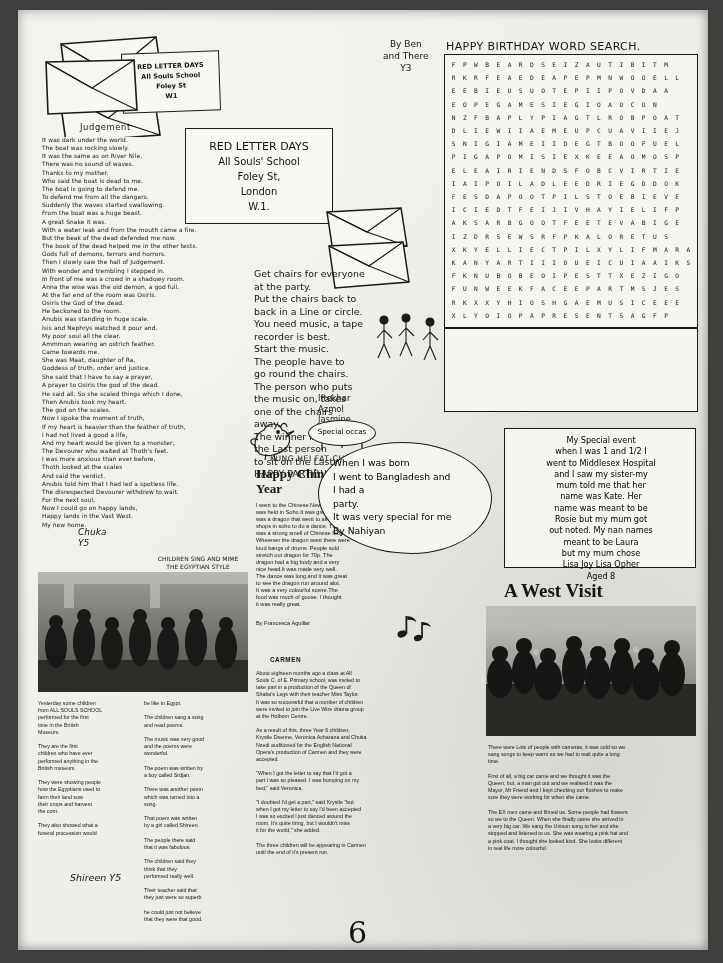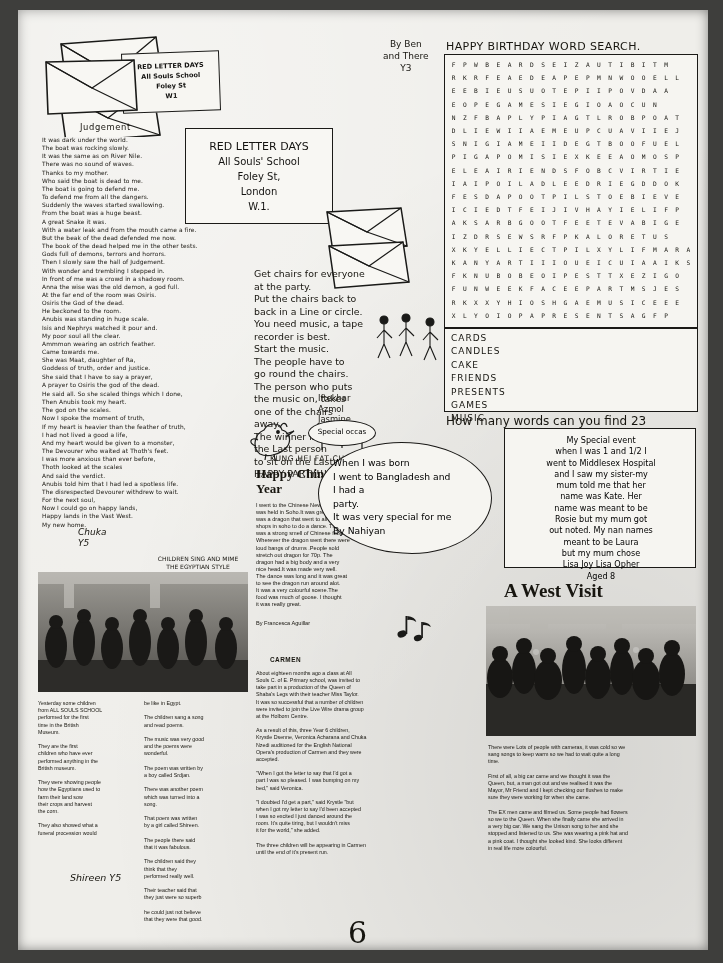--- a/index.html
+++ b/index.html
@@ -636,31 +636,21 @@
           <span style="line-height: 13.2px;">S</span>
           <span style="line-height: 13.2px;">A</span>
           <span style="line-height: 13.2px;">G</span>
           <span style="line-height: 13.2px;">F</span>
           <span style="line-height: 13.2px;">P</span>
           <span style="line-height: 13.2px;"></span>
           <span style="line-height: 13.2px;"></span>
         </div>
     </div>
     <div class="box" style="left:426px;top:318px;width:252px;height:82px;background:#f6f5f1;">
-      <div id="wlL" class="wordlist" style="left:6px;top:3px;width:110px;grid-template-columns:1fr;">
-          <span>CARDS</span>
-          <span>CANDLES</span>
-          <span>CAKE</span>
-          <span>FRIENDS</span>
-          <span>PRESENTS</span>
-          <span>GAMES</span>
-          <span>MUSIC</span>
-        </div>
     </div>
-    <div class="blk hand" style="left:428px;top:404px;font-size:12px;">How many words can you find 23</div>
 
     <svg style="position:absolute;left:228px;top:408px;width:140px;height:42px;">
       <g stroke="#1a1a18" stroke-width="1.2" fill="none">
         <path d="M14 36 C6 30 8 16 18 12 C22 4 34 4 36 12 C44 14 46 24 40 30 C34 36 22 40 14 36 Z"></path>
         <path d="M34 10 C36 4 40 4 41 9"></path>
         <circle cx="32" cy="14" r="1.3" fill="#1a1a18"></circle>
         <path d="M40 16 L48 13 L40 19"></path>
         <path d="M12 22 C4 18 2 26 10 28"></path>
         <path d="M20 36 L19 42 M28 36 L29 42"></path>
         <path d="M70 14 q6 -8 12 0 q-6 8 -12 0 Z M90 10 q6 -8 12 0 q-6 8 -12 0 Z M110 16 q6 -8 12 0 q-6 8 -12 0 Z"></path>

